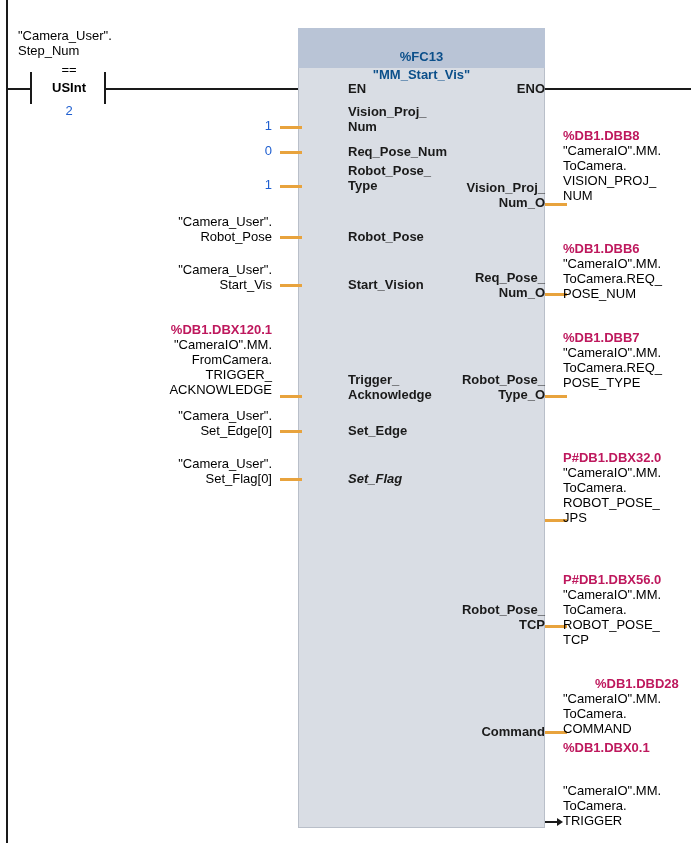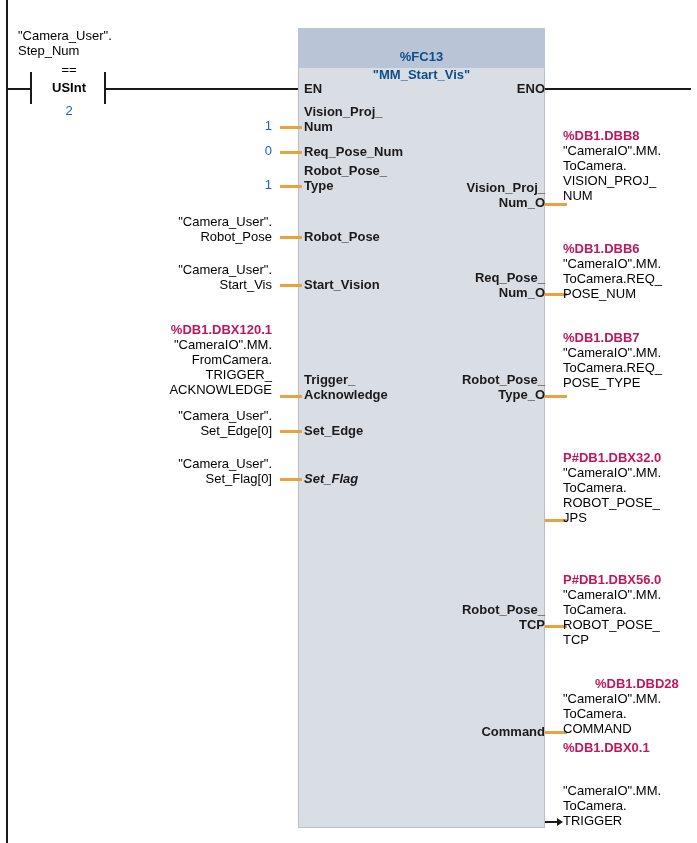--- a/index.html
+++ b/index.html
@@ -99,20 +99,21 @@
   }
   .fb-header .name {
     color: #0b4f8a;
   }
   .pin {
     position: absolute;
     font-size: 13px;
     line-height: 15px;
     color: #1a1a1a;
     white-space: pre-line;
+    margin-left: 44px;
   }
   .pin.in {
     left: 304px;
     text-align: left;
     font-weight: bold;
   }
   .pin.out {
     right: 0px;
     text-align: right;
     font-weight: bold;

